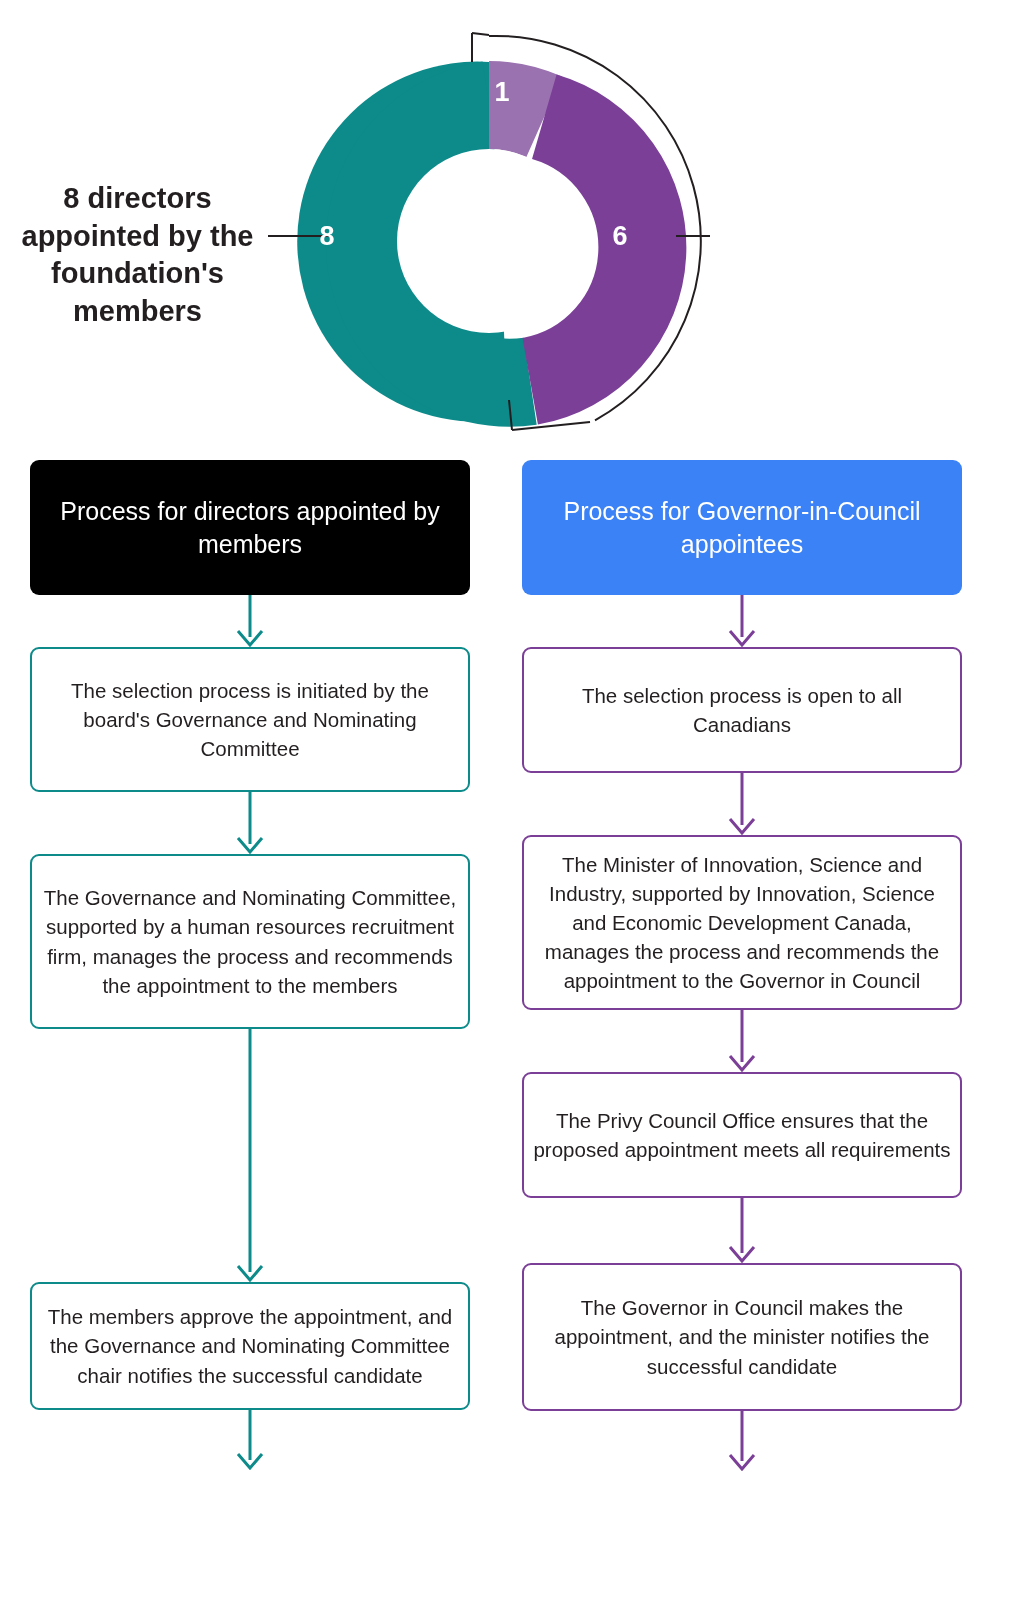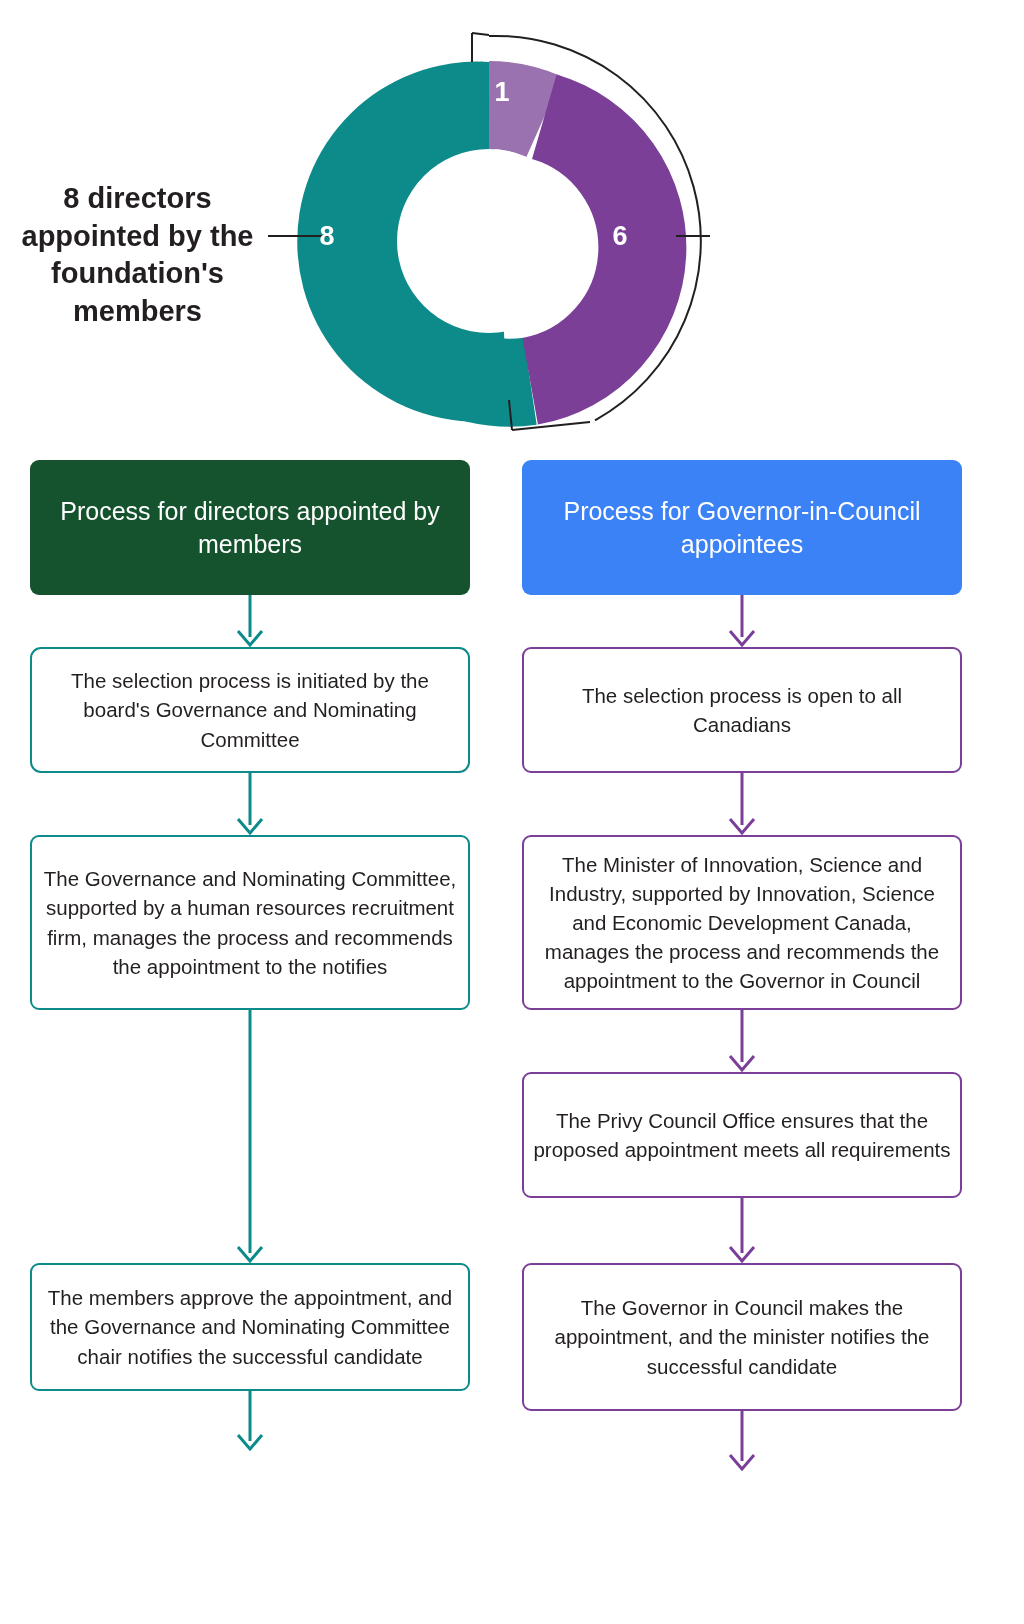--- a/index.html
+++ b/index.html
@@ -78,21 +78,21 @@
     color: #ffffff;
     font-size: 25px;
     font-weight: normal;
     line-height: 1.30;
     text-align: center;
     display: flex;
     align-items: center;
     justify-content: center;
     padding: 8px 14px;
   }
-  #header-left  { background: #14532d; height: 135px; }
+  #header-left  { background: #000000; height: 135px; }
   #header-right { background: #3b82f6; height: 135px; }
 
   .step-box {
     box-sizing: border-box;
     width: 440px;
     background: #ffffff;
     border-radius: 9px;
     border: 2.5px solid #0d8a8a;
     font-size: 20.5px;
     line-height: 1.42;
@@ -164,30 +164,30 @@
 
     <div class="header-box" id="header-left">Process for directors appointed by members</div>
 
     <div class="connector" style="height:52px;">
       <svg width="40" height="52" viewBox="0 0 40 52">
         <line x1="20" y1="0" x2="20" y2="42" stroke="#0d8a8a" stroke-width="3"></line>
         <polyline points="8,36 20,50 32,36" fill="none" stroke="#0d8a8a" stroke-width="3"></polyline>
       </svg>
     </div>
 
-    <div class="step-box" style="height:126px;border-radius:11px;">The selection process is initiated by the board's Governance and Nominating Committee</div>
+    <div class="step-box" style="height:145px;">The selection process is initiated by the board's Governance and Nominating Committee</div>
 
     <div class="connector" style="height:62px;">
       <svg width="40" height="62" viewBox="0 0 40 62">
         <line x1="20" y1="0" x2="20" y2="52" stroke="#0d8a8a" stroke-width="3"></line>
         <polyline points="8,46 20,60 32,46" fill="none" stroke="#0d8a8a" stroke-width="3"></polyline>
       </svg>
     </div>
 
-    <div class="step-box" style="height:175px;">The Governance and Nominating Committee, supported by a human resources recruitment firm, manages the process and recommends the appointment to the notifies</div>
+    <div class="step-box" style="height:175px;">The Governance and Nominating Committee, supported by a human resources recruitment firm, manages the process and recommends the appointment to the members</div>
 
     <div class="connector" style="height:253px;">
       <svg width="40" height="253" viewBox="0 0 40 253">
         <line x1="20" y1="0" x2="20" y2="243" stroke="#0d8a8a" stroke-width="3"></line>
         <polyline points="8,237 20,251 32,237" fill="none" stroke="#0d8a8a" stroke-width="3"></polyline>
       </svg>
     </div>
 
     <div class="step-box" style="height:128px;">The members approve the appointment, and the Governance and Nominating Committee chair notifies the successful candidate</div>
 

